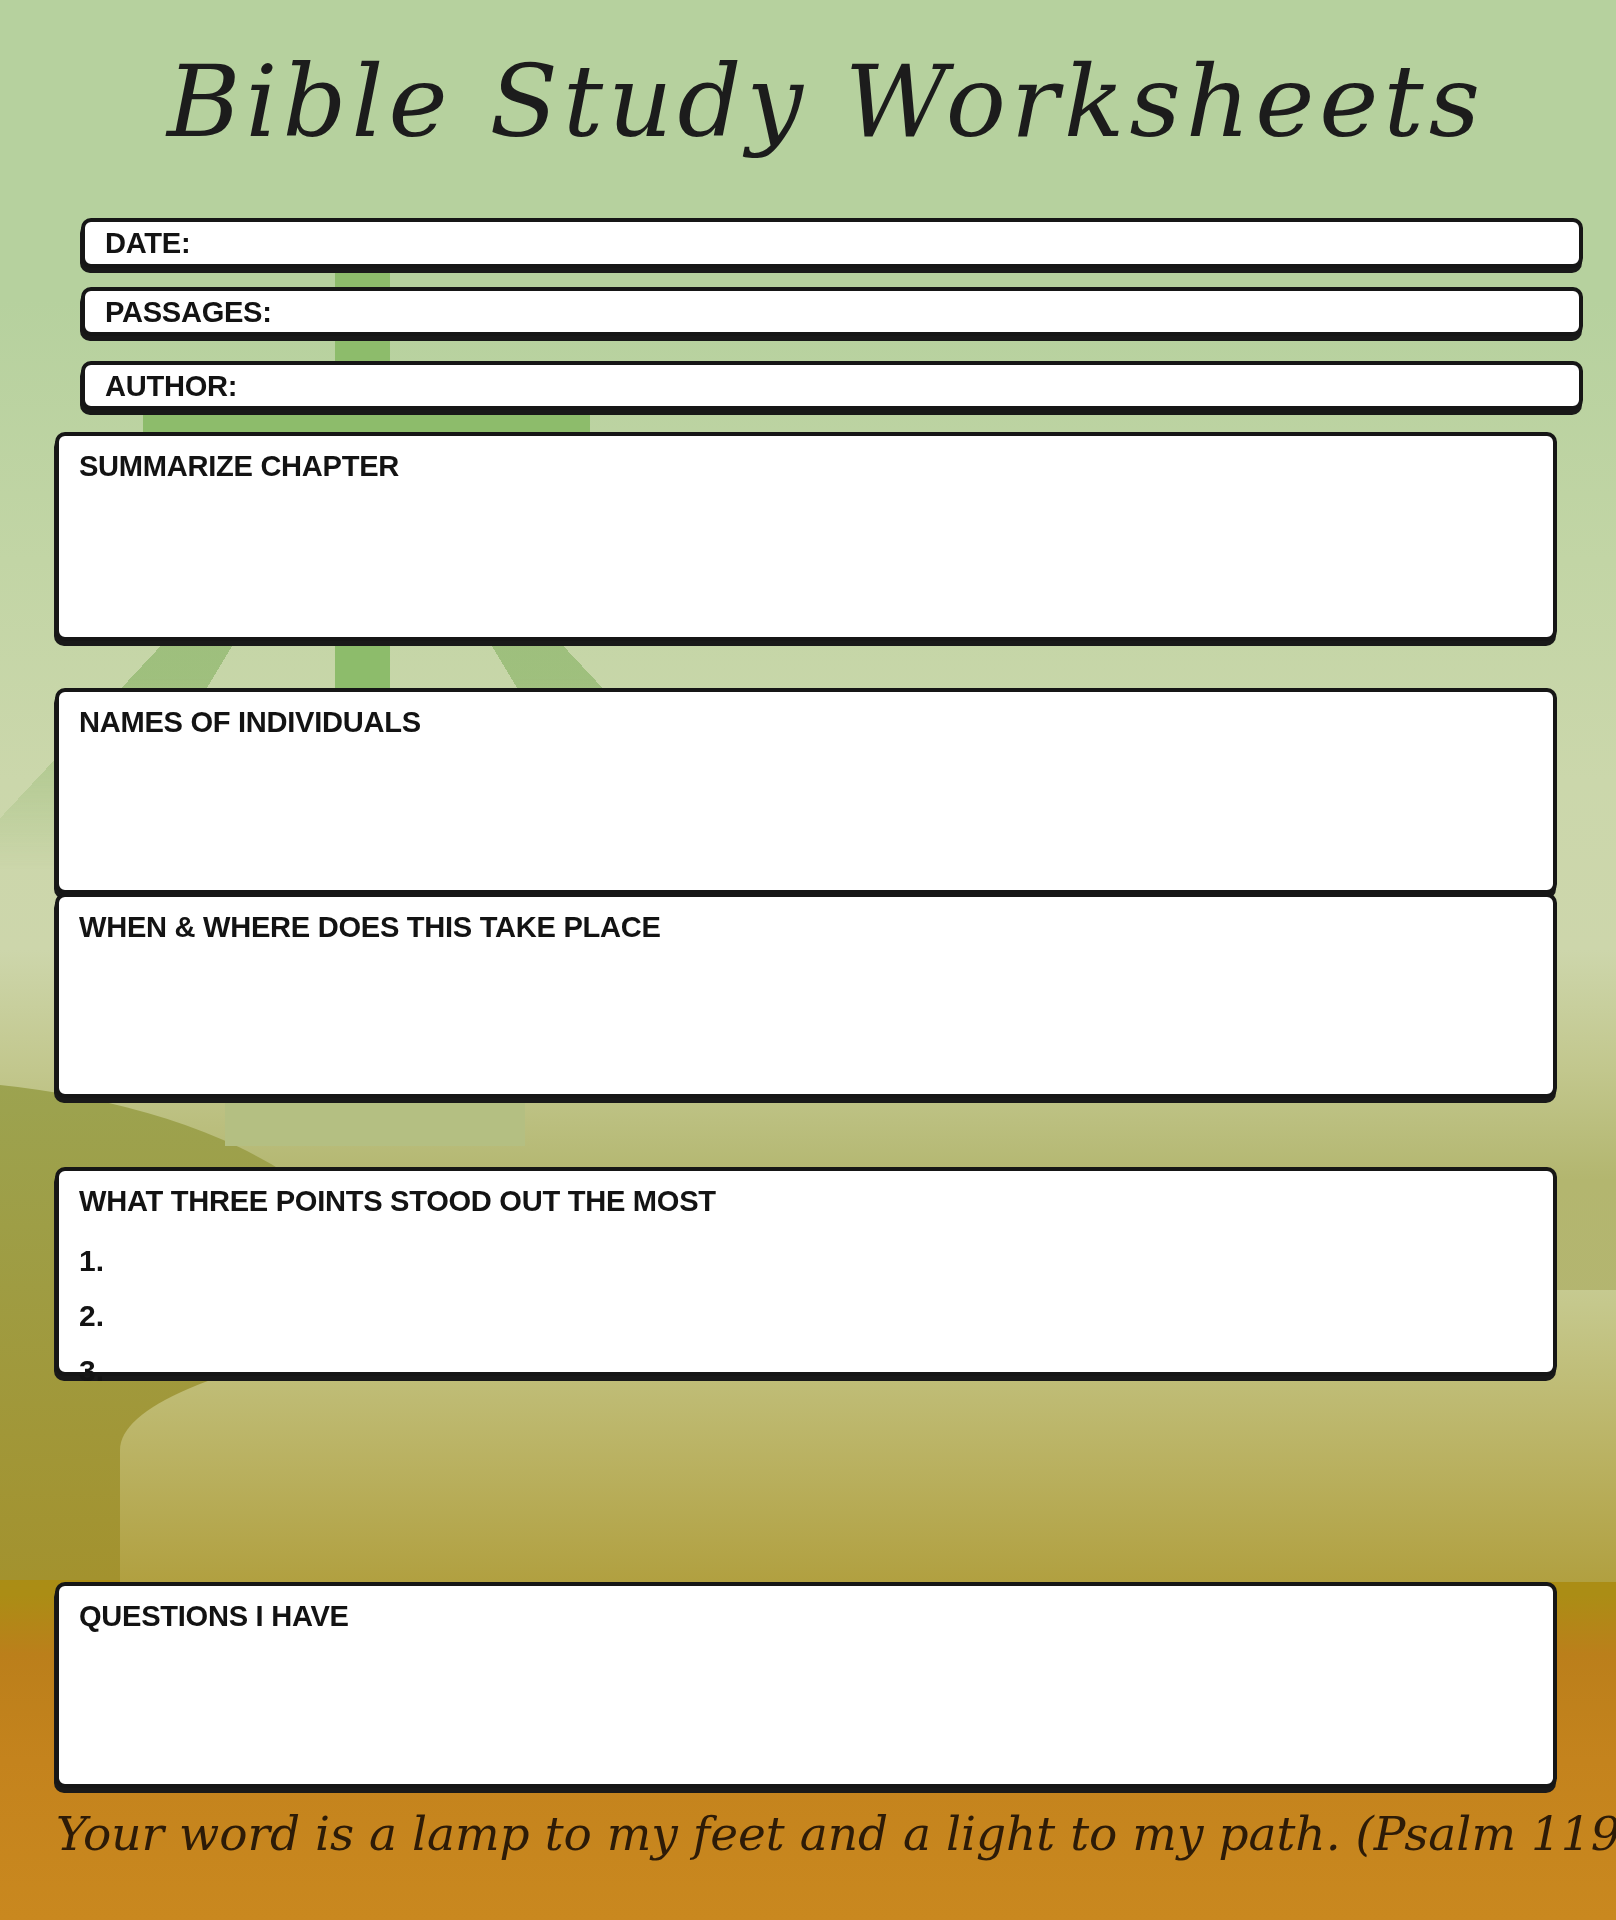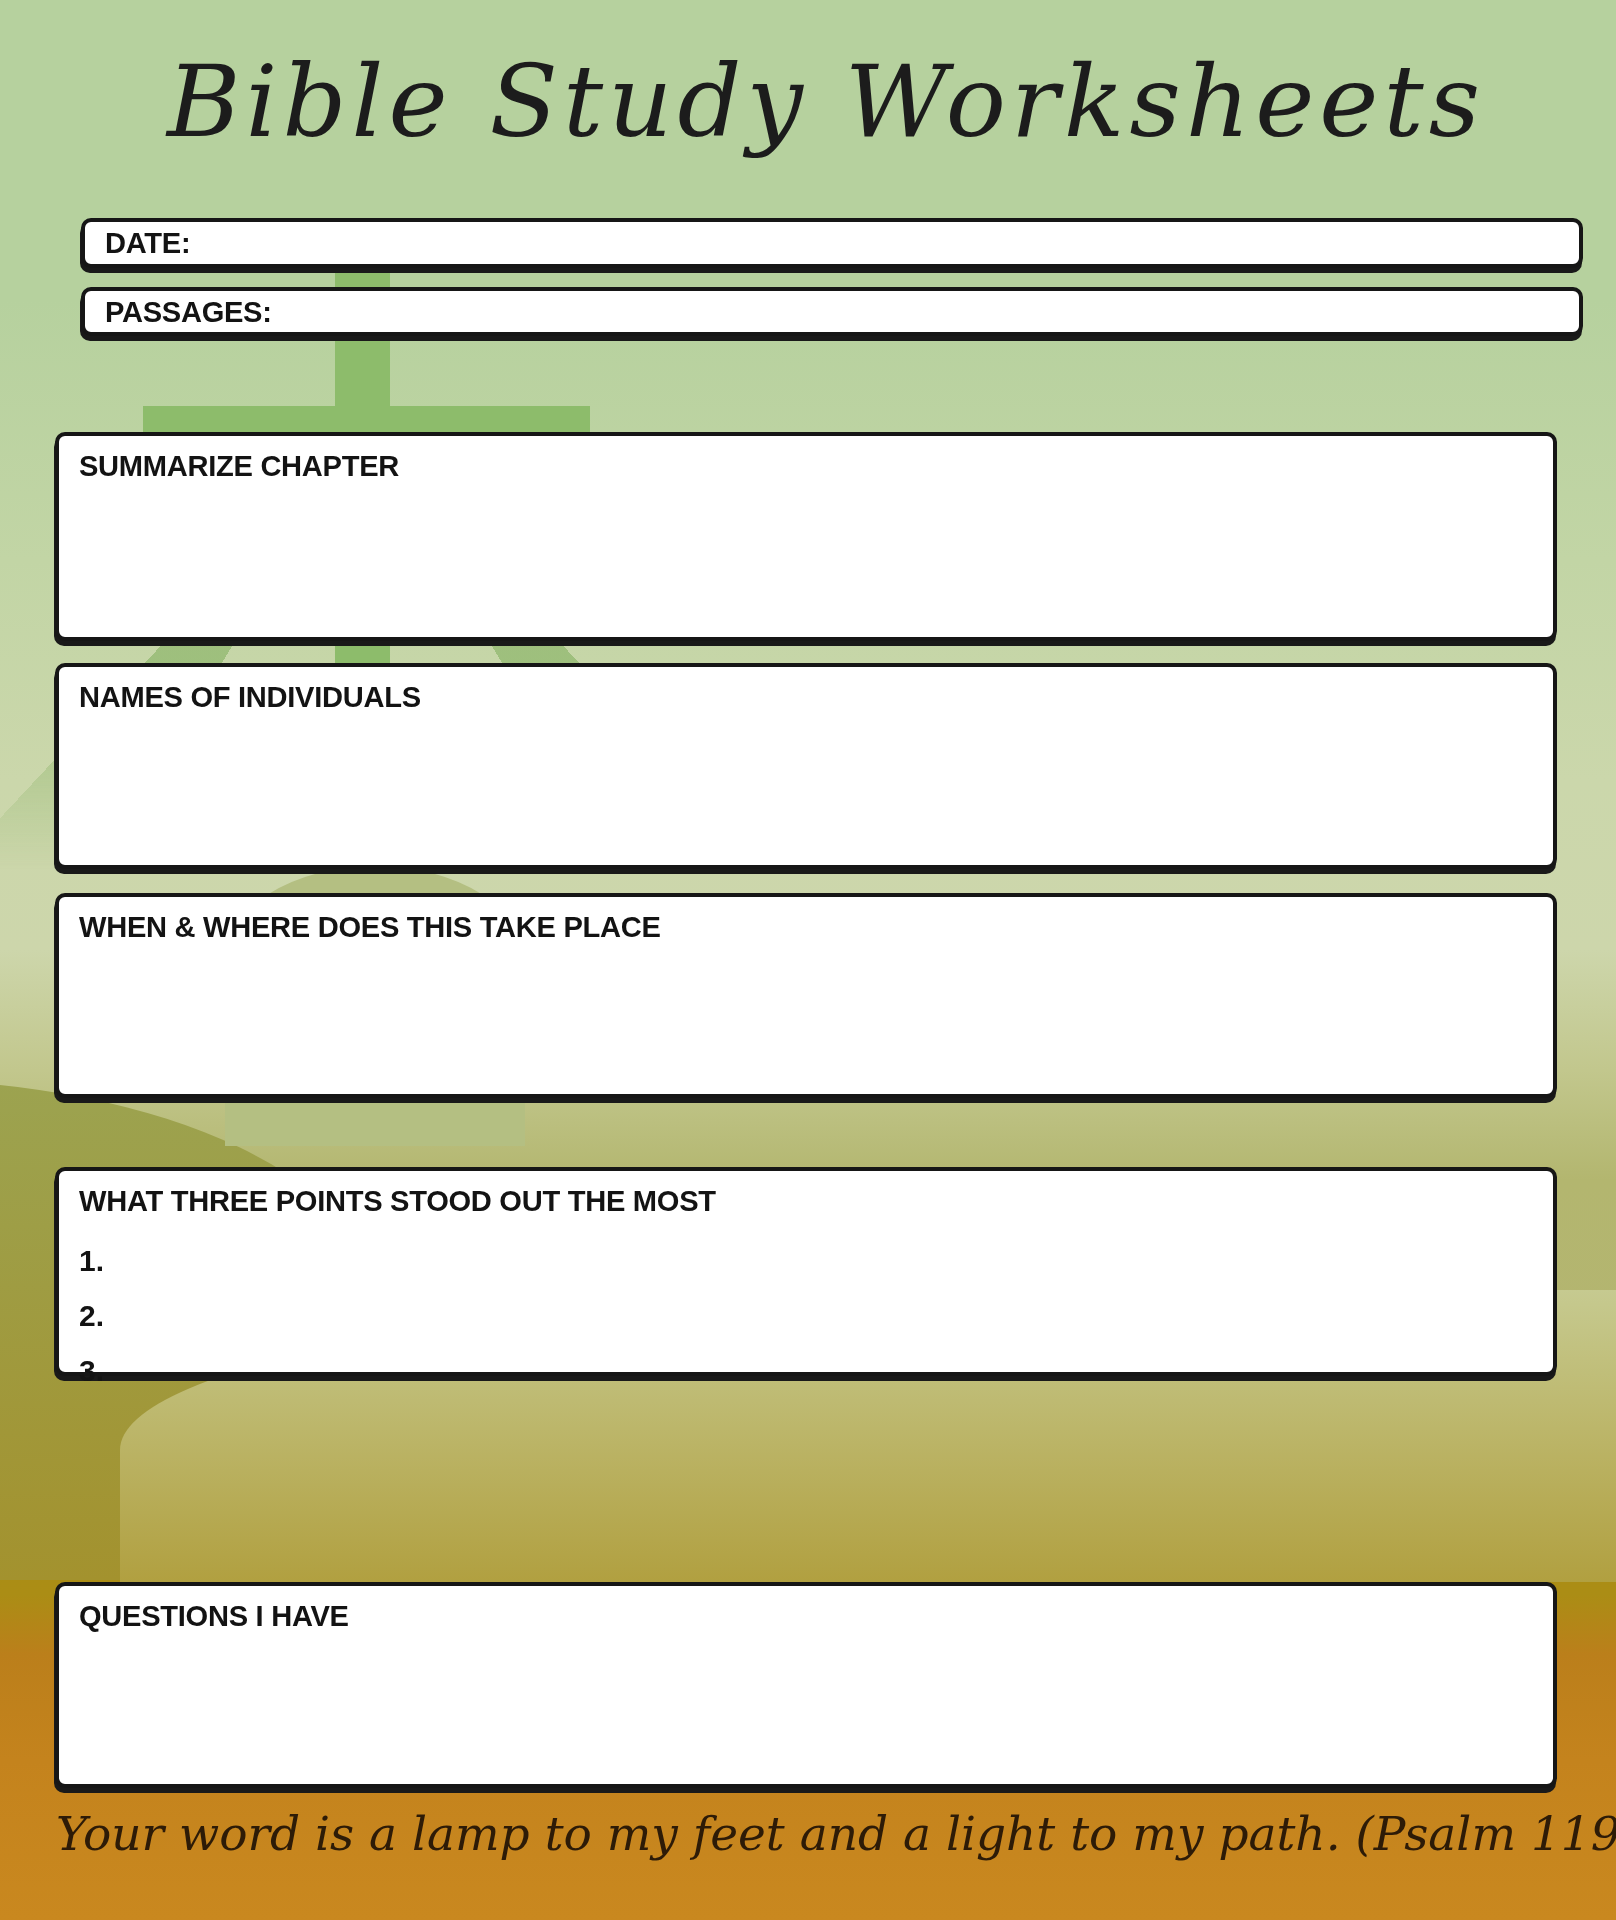--- a/index.html
+++ b/index.html
@@ -83,25 +83,28 @@
   <div class="cross-arm"></div>
 
   <h1 class="title">Bible Study Worksheets</h1>
 
   <div class="box single" style="top:218px;height:50px">
     <span class="lbl">DATE:</span>
   </div>
   <div class="box single" style="top:287px;height:49px">
     <span class="lbl">PASSAGES:</span>
   </div>
+  <div class="box single" style="top:361px;height:49px">
+    <span class="lbl">AUTHOR:</span>
+  </div>
 
   <div class="box area" style="top:432px;height:209px">
     <span class="lbl">SUMMARIZE CHAPTER</span>
   </div>
-  <div class="box area" style="top:663px;height:206px">
+  <div class="box area" style="top:688px;height:206px">
     <span class="lbl">NAMES OF INDIVIDUALS</span>
   </div>
   <div class="box area" style="top:893px;height:205px">
     <span class="lbl">WHEN &amp; WHERE DOES THIS TAKE PLACE</span>
   </div>
 
   <div class="box area" style="top:1167px;height:209px">
     <span class="lbl">WHAT THREE POINTS STOOD OUT THE MOST</span>
     <div class="tp-item first">1.</div>
     <div class="tp-item">2.</div>

